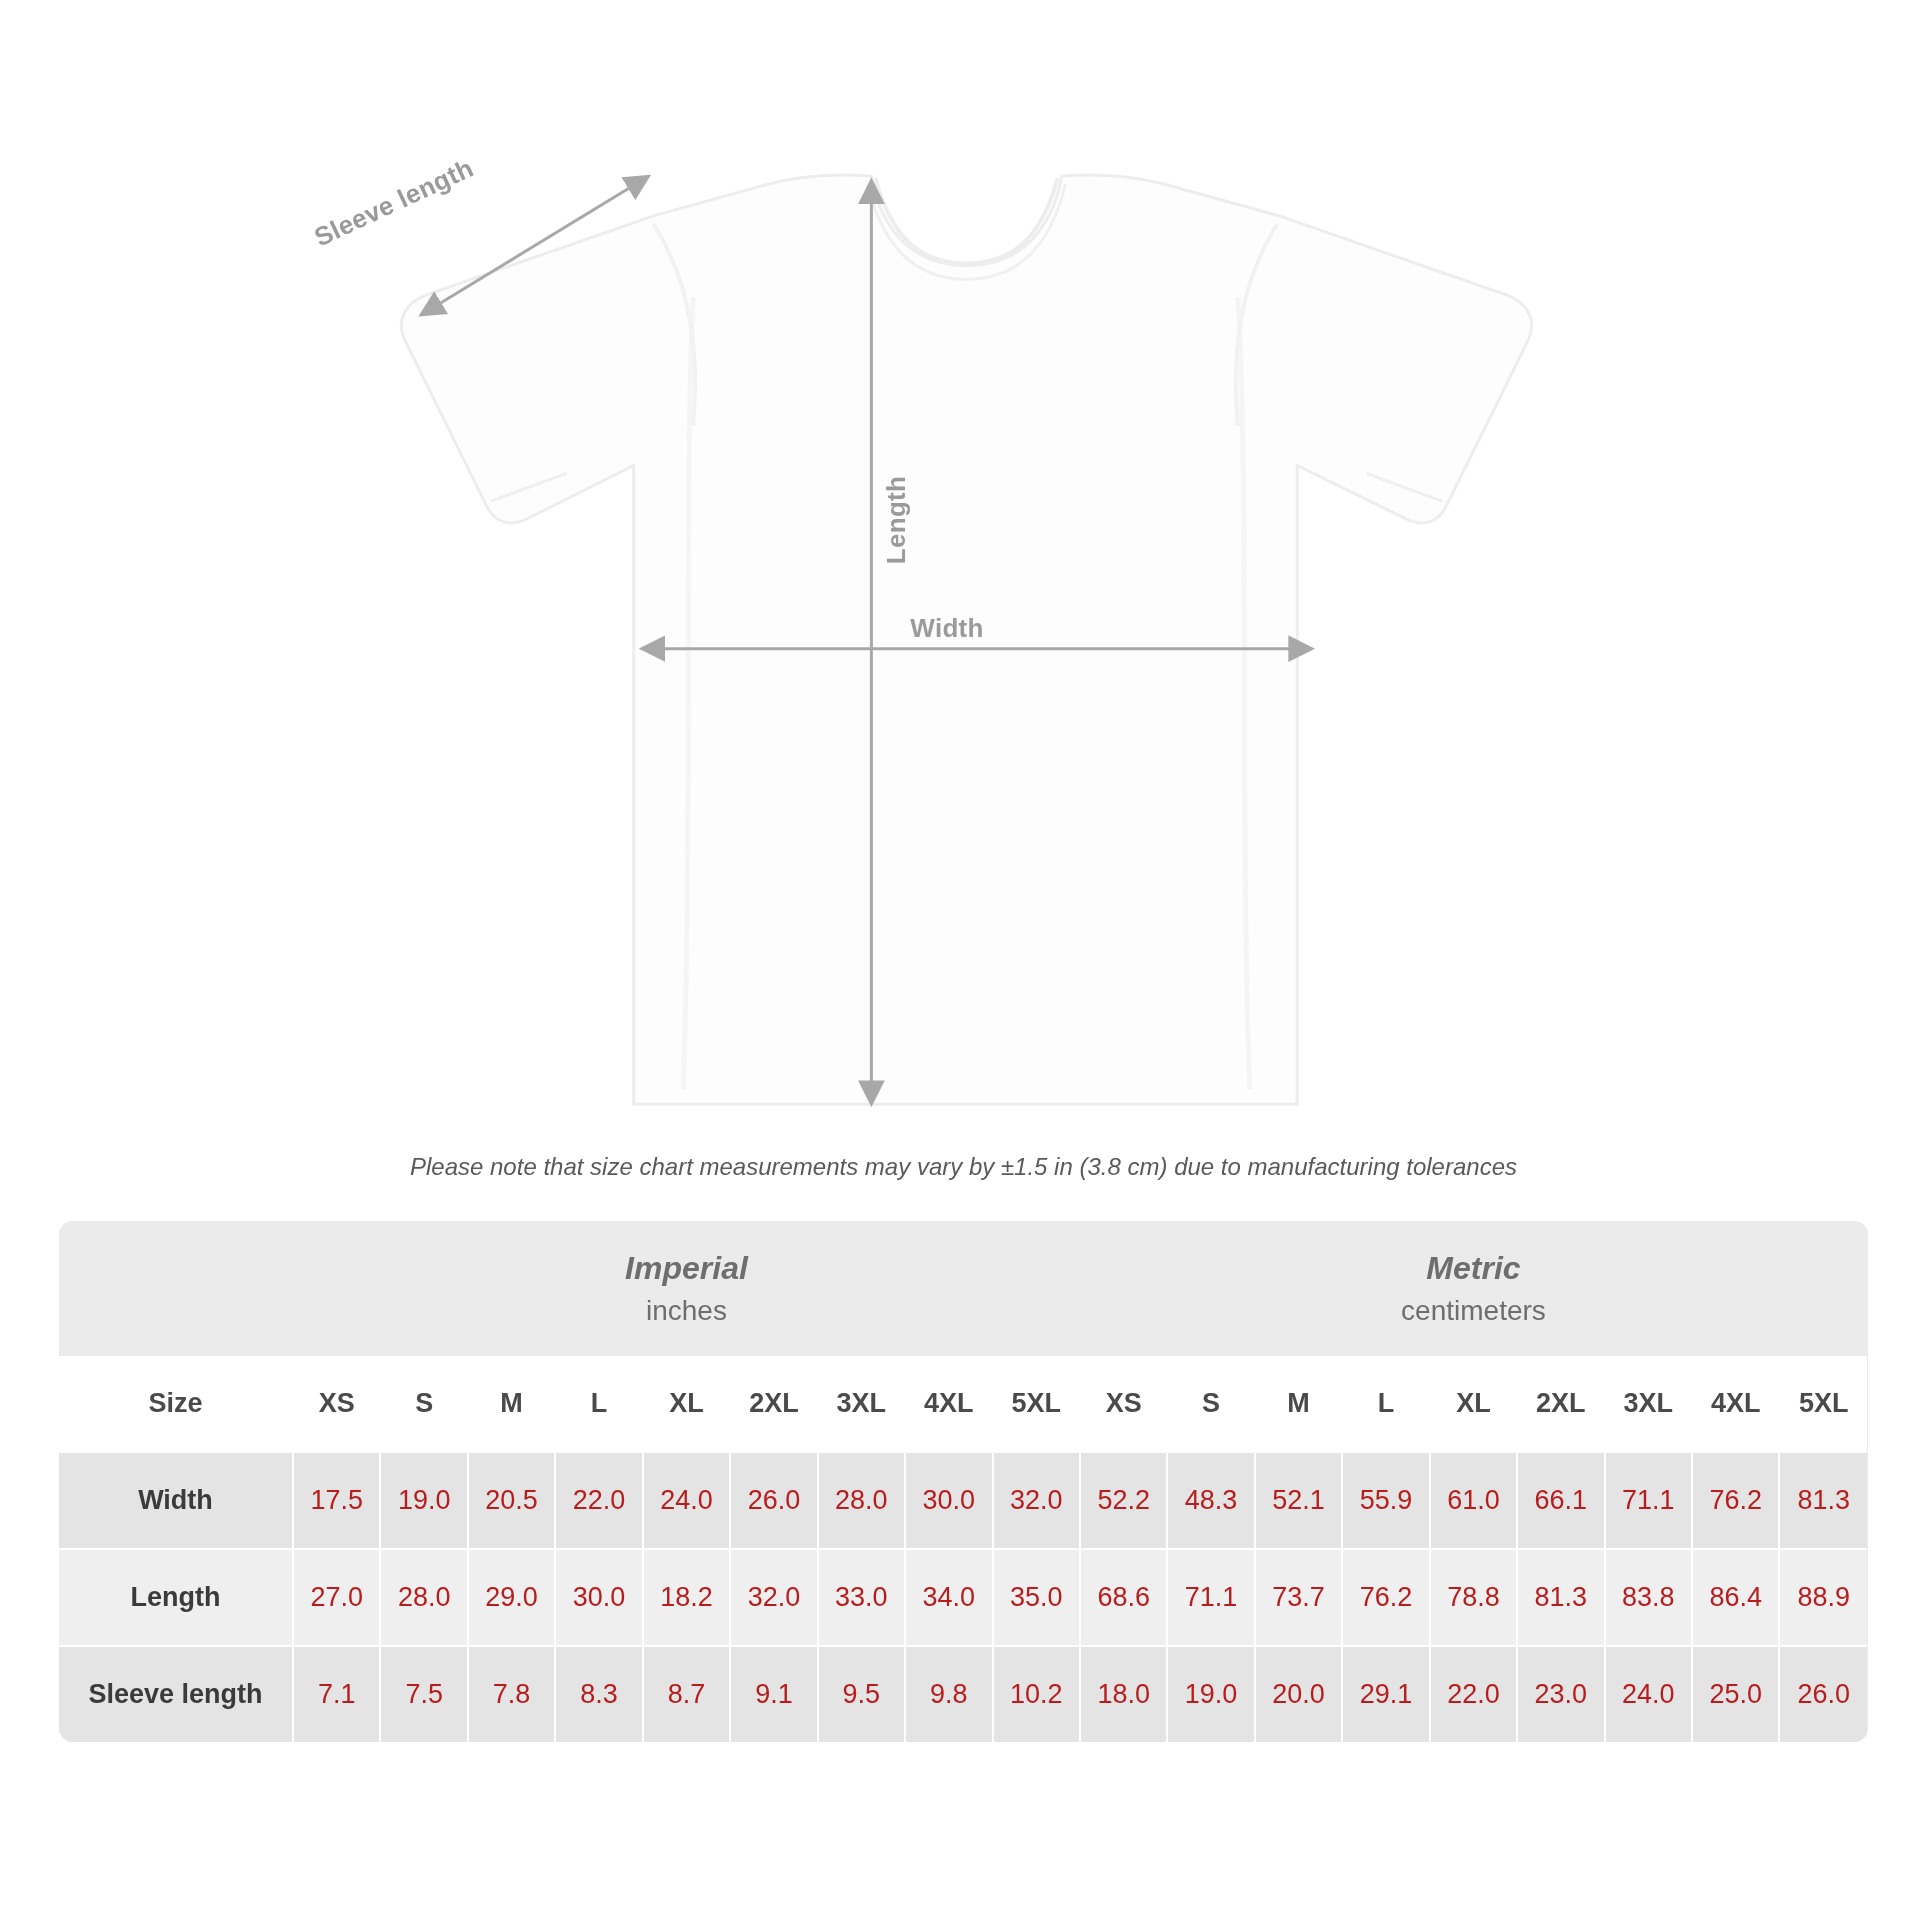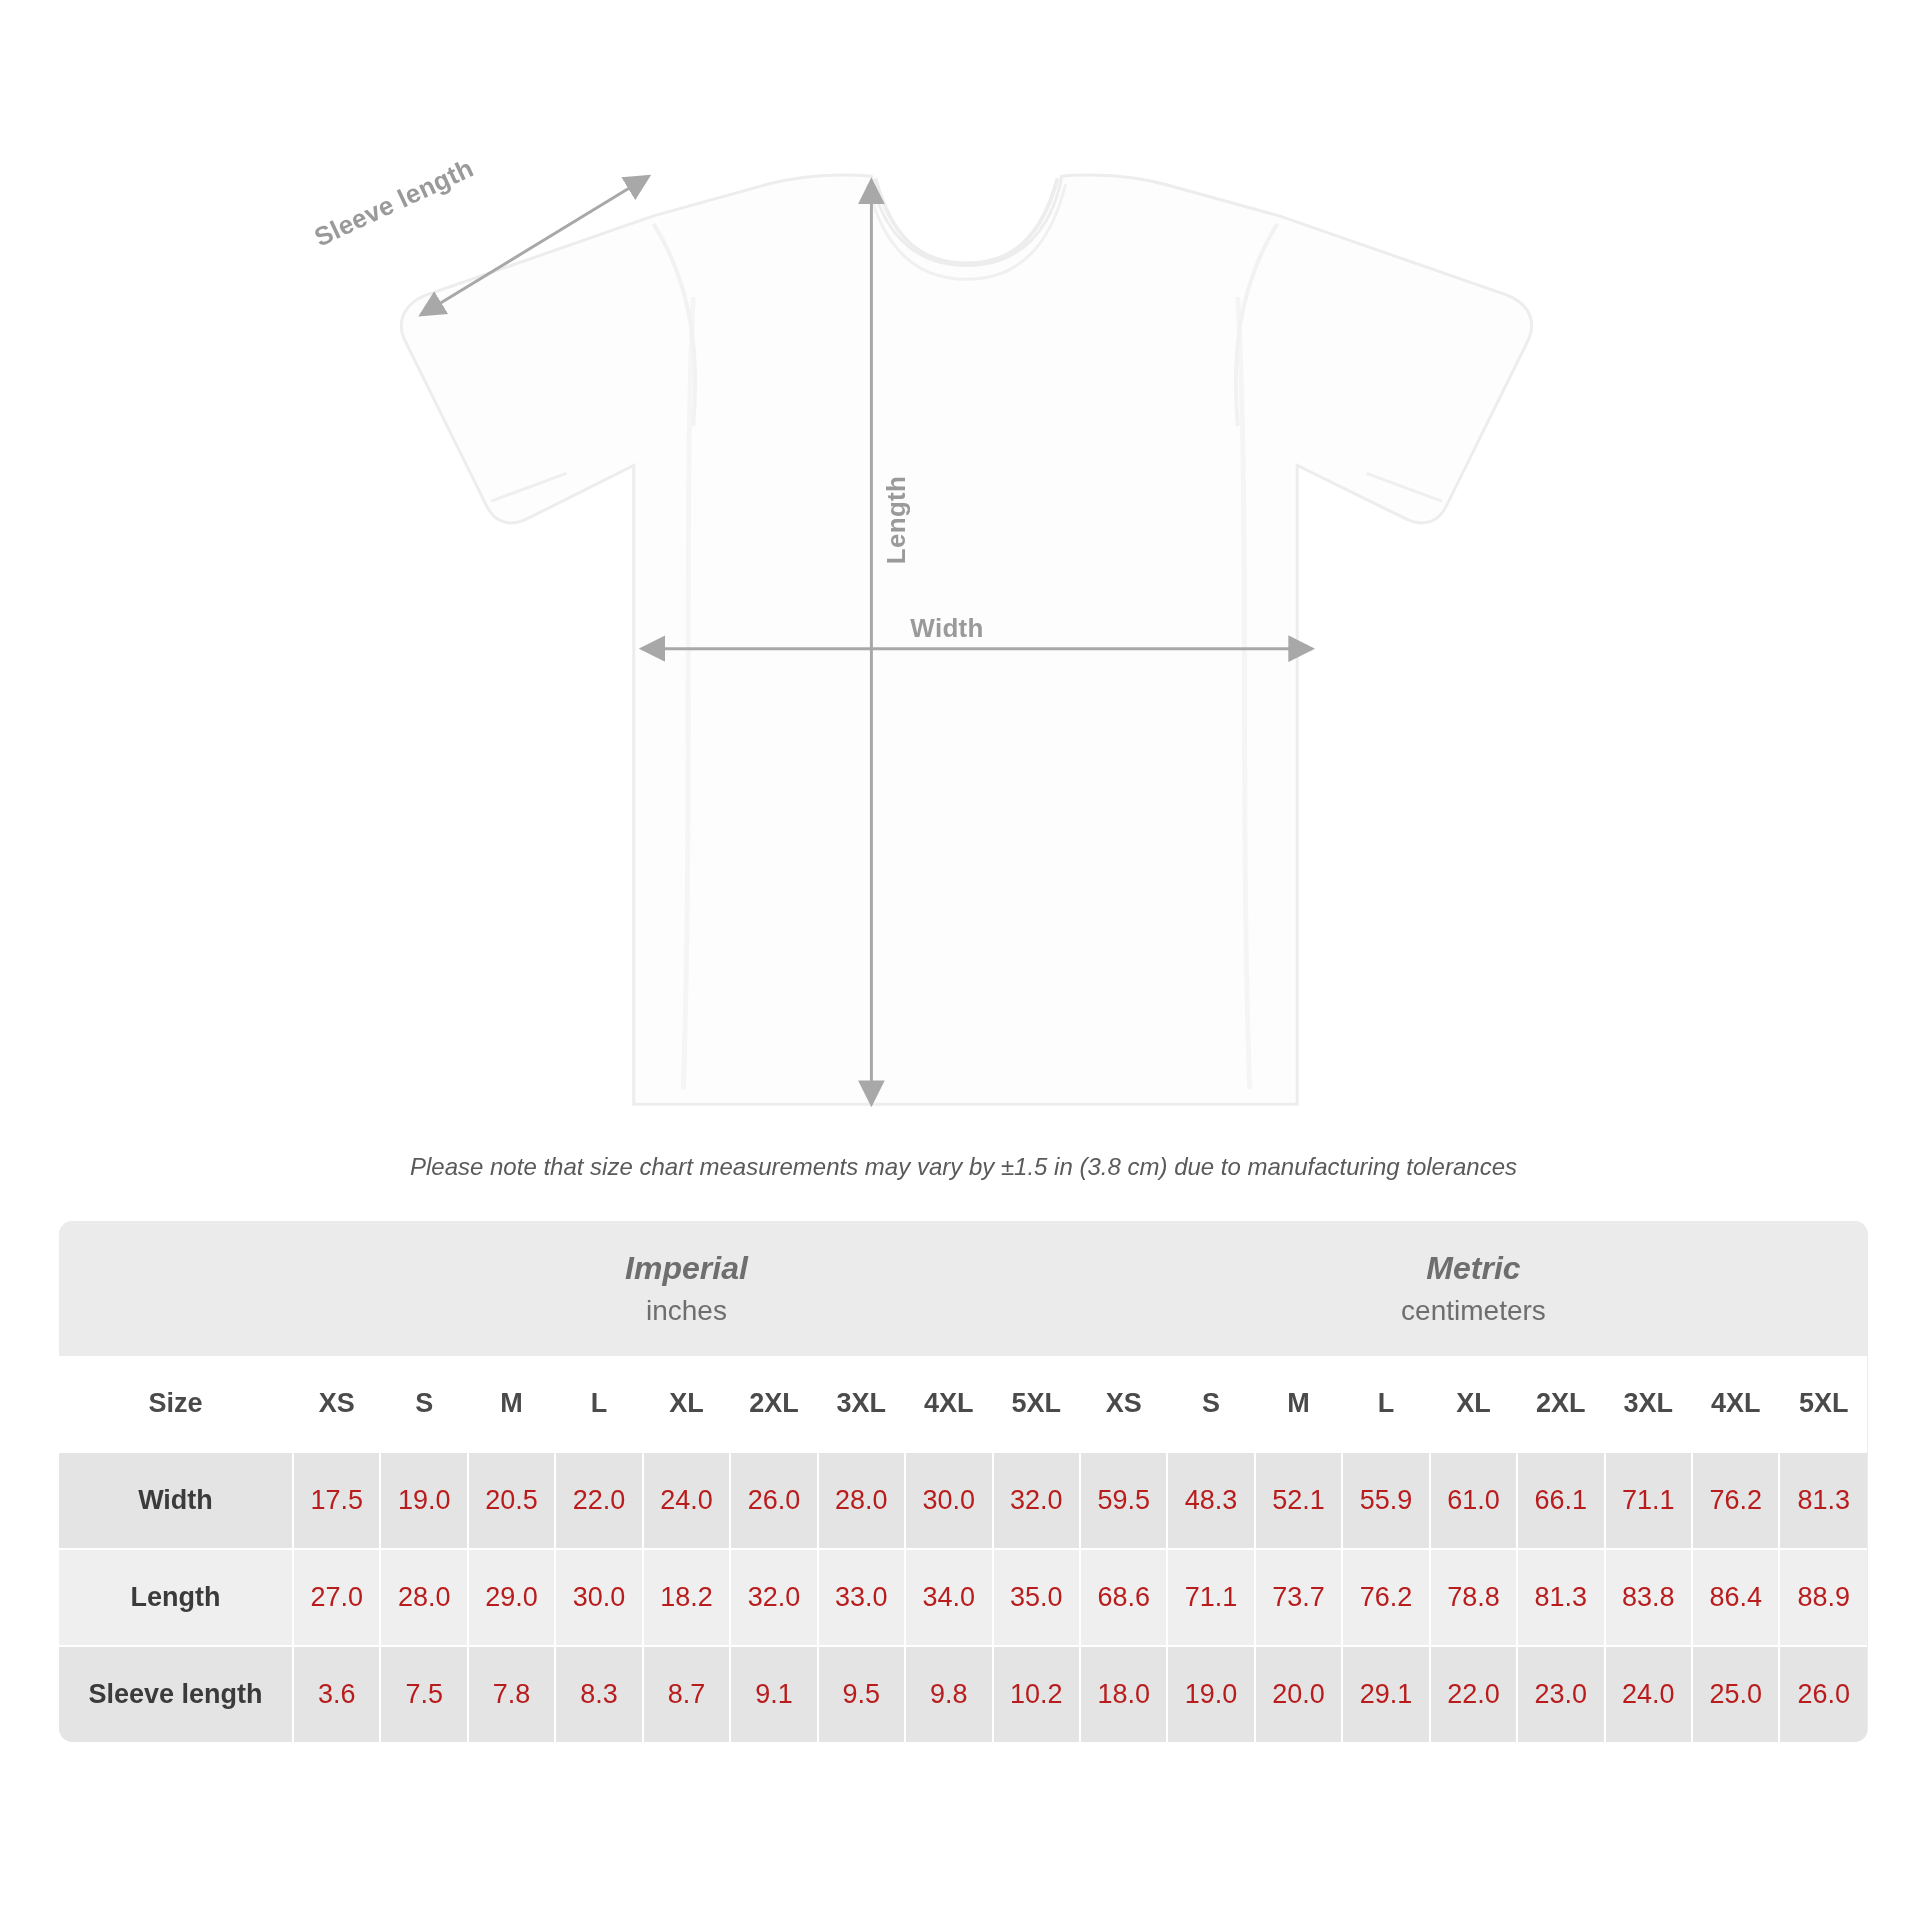--- a/index.html
+++ b/index.html
@@ -250,21 +250,21 @@
         <td class="row-head-cell col-label">Width</td>
         <td class="val-cell">17.5</td>
         <td class="val-cell">19.0</td>
         <td class="val-cell">20.5</td>
         <td class="val-cell">22.0</td>
         <td class="val-cell">24.0</td>
         <td class="val-cell">26.0</td>
         <td class="val-cell">28.0</td>
         <td class="val-cell">30.0</td>
         <td class="val-cell">32.0</td>
-        <td class="val-cell gap-left">59.5</td>
+        <td class="val-cell gap-left">52.2</td>
         <td class="val-cell">48.3</td>
         <td class="val-cell">52.1</td>
         <td class="val-cell">55.9</td>
         <td class="val-cell">61.0</td>
         <td class="val-cell">66.1</td>
         <td class="val-cell">71.1</td>
         <td class="val-cell">76.2</td>
         <td class="val-cell">81.3</td>
       </tr>
 
@@ -285,21 +285,21 @@
         <td class="val-cell">76.2</td>
         <td class="val-cell">78.8</td>
         <td class="val-cell">81.3</td>
         <td class="val-cell">83.8</td>
         <td class="val-cell">86.4</td>
         <td class="val-cell">88.9</td>
       </tr>
 
       <tr class="data-row odd">
         <td class="row-head-cell col-label">Sleeve length</td>
-        <td class="val-cell">3.6</td>
+        <td class="val-cell">7.1</td>
         <td class="val-cell">7.5</td>
         <td class="val-cell">7.8</td>
         <td class="val-cell">8.3</td>
         <td class="val-cell">8.7</td>
         <td class="val-cell">9.1</td>
         <td class="val-cell">9.5</td>
         <td class="val-cell">9.8</td>
         <td class="val-cell">10.2</td>
         <td class="val-cell gap-left">18.0</td>
         <td class="val-cell">19.0</td>

